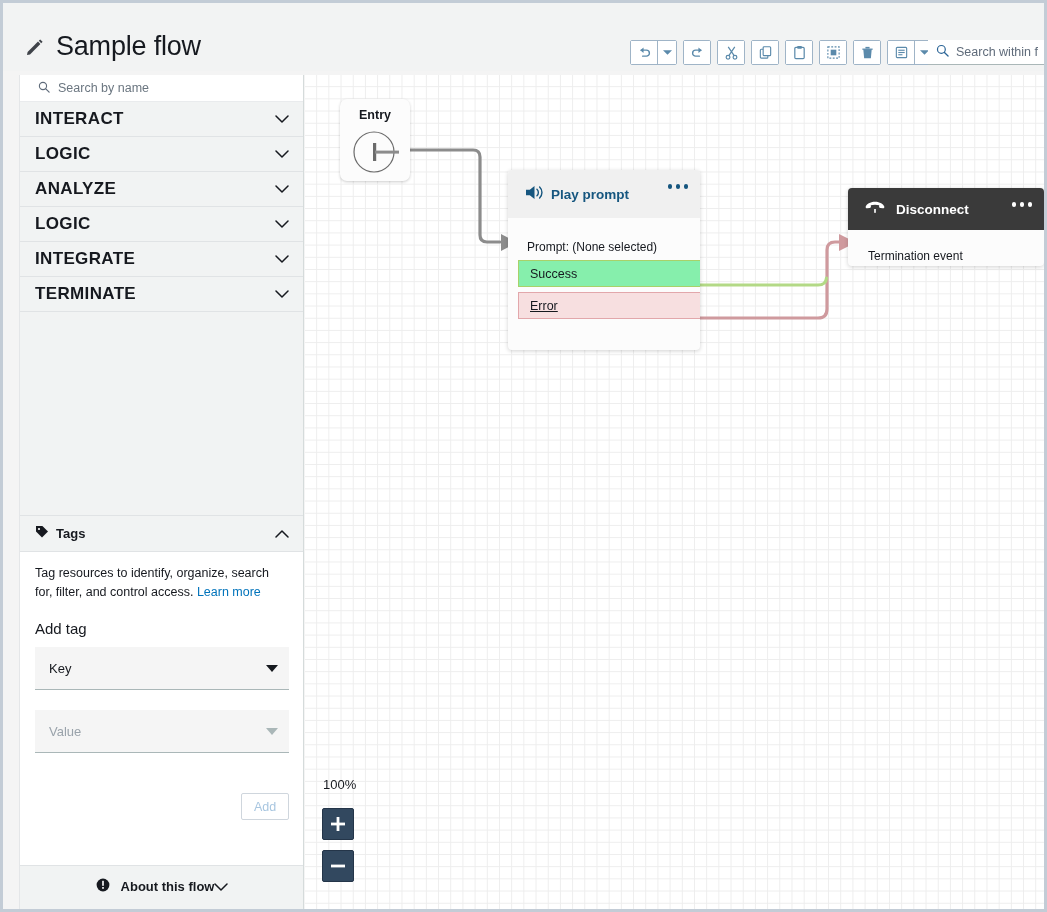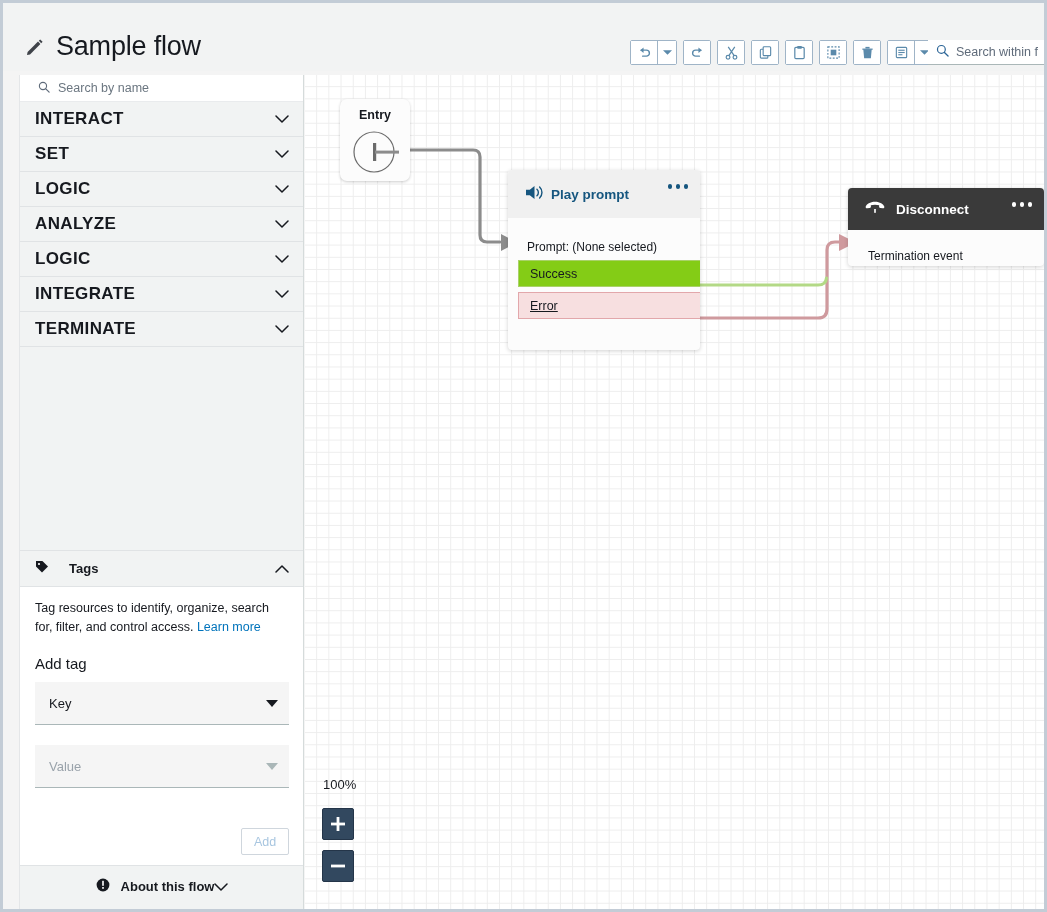--- a/index.html
+++ b/index.html
@@ -106,21 +106,21 @@
     letter-spacing: 0.35px;
   }
   .sec-filler { background:#f1f3f3; height:204px; border-bottom:1px solid #e0e3e5;}
 
   .tags-panel { background:#ffffff; }
   .tags-head {
     height: 36px; display:flex; align-items:center; justify-content:space-between;
     padding: 0 14px 0 15px; background:#f1f3f3; border-bottom:1px solid #e0e3e5;
     cursor:pointer;
   }
-  .tags-head-left { display:flex; align-items:center; gap:20px; }
+  .tags-head-left { display:flex; align-items:center; gap:7px; }
   .tags-head .lbl { font-size:13px; font-weight:bold; color:#16191f; }
 
   .tags-body { padding: 12px 14px 0 15px; background:#fff; }
   .tags-desc { font-size:12.5px; color:#16191f; line-height:1.52; margin:0; }
   .tags-desc a { color:#0073bb; text-decoration:none; }
   .add-tag-title { font-size:15px; color:#16191f; margin:18px 0 10px 0; }
 
   .sel {
     height: 43px; background:#f5f5f5; border-bottom:1px solid #aab7b8;
     display:flex; align-items:center; justify-content:space-between;
@@ -193,21 +193,21 @@
   .node-dots i { width:4.5px;height:4.5px;border-radius:50%;background:#16567f;display:block; }
   .node-dots.light i { background:#ffffff; }
   .play-body { background:#fcfcfc; }
   .prompt-line { font-size:12px; color:#16191f; padding:22px 0 0 19px; }
 
   .band {
     position:absolute; left:10px; width:186px; height:27px;
     display:flex; align-items:center; padding-left:11px;
     font-size:12.5px; color:#16191f;
   }
-  .band.success { top:90px; background:#84cc16; border:1px solid #a9d169; }
+  .band.success { top:90px; background:#86efac; border:1px solid #a9d169; }
   .band.error   { top:122px; background:#f7dfe0; border:1px solid #e2a7ab;text-decoration:underline; }
 
   
   .disc-node {
     position:absolute; left:543px; top:113px; width:196px; height:78px;
     background:#fcfcfc; border-radius:4px;
     box-shadow: 0 1px 4px rgba(0,0,0,0.18);
     overflow:hidden;
   }
   .disc-head {
@@ -356,28 +356,20 @@
         <svg width="12" height="12" viewBox="0 0 14 14">
           <circle cx="5.8" cy="5.8" r="4.2" stroke="#5f6b7a" stroke-width="1.3" fill="none"></circle>
           <path d="M9.1 9.1 L13 13" stroke="#5f6b7a" stroke-width="1.4" stroke-linecap="round"></path>
         </svg>
       </span>
       <span class="ph">Search by name</span>
     </div>
 
     <div class="sec">
       <span class="lbl">INTERACT</span>
-      <span>
-        <svg width="14" height="9" viewBox="0 0 14 9">
-            <path d="M1 1 L7 7 L13 1" stroke="#16191f" stroke-width="1.5" fill="none" stroke-linecap="round" stroke-linejoin="round"></path>
-          </svg>
-      </span>
-    </div>
-    <div class="sec">
-      <span class="lbl">SET</span>
       <span>
         <svg width="14" height="9" viewBox="0 0 14 9">
             <path d="M1 1 L7 7 L13 1" stroke="#16191f" stroke-width="1.5" fill="none" stroke-linecap="round" stroke-linejoin="round"></path>
           </svg>
       </span>
     </div>
     <div class="sec">
       <span class="lbl">LOGIC</span>
       <span>
         <svg width="14" height="9" viewBox="0 0 14 9">

